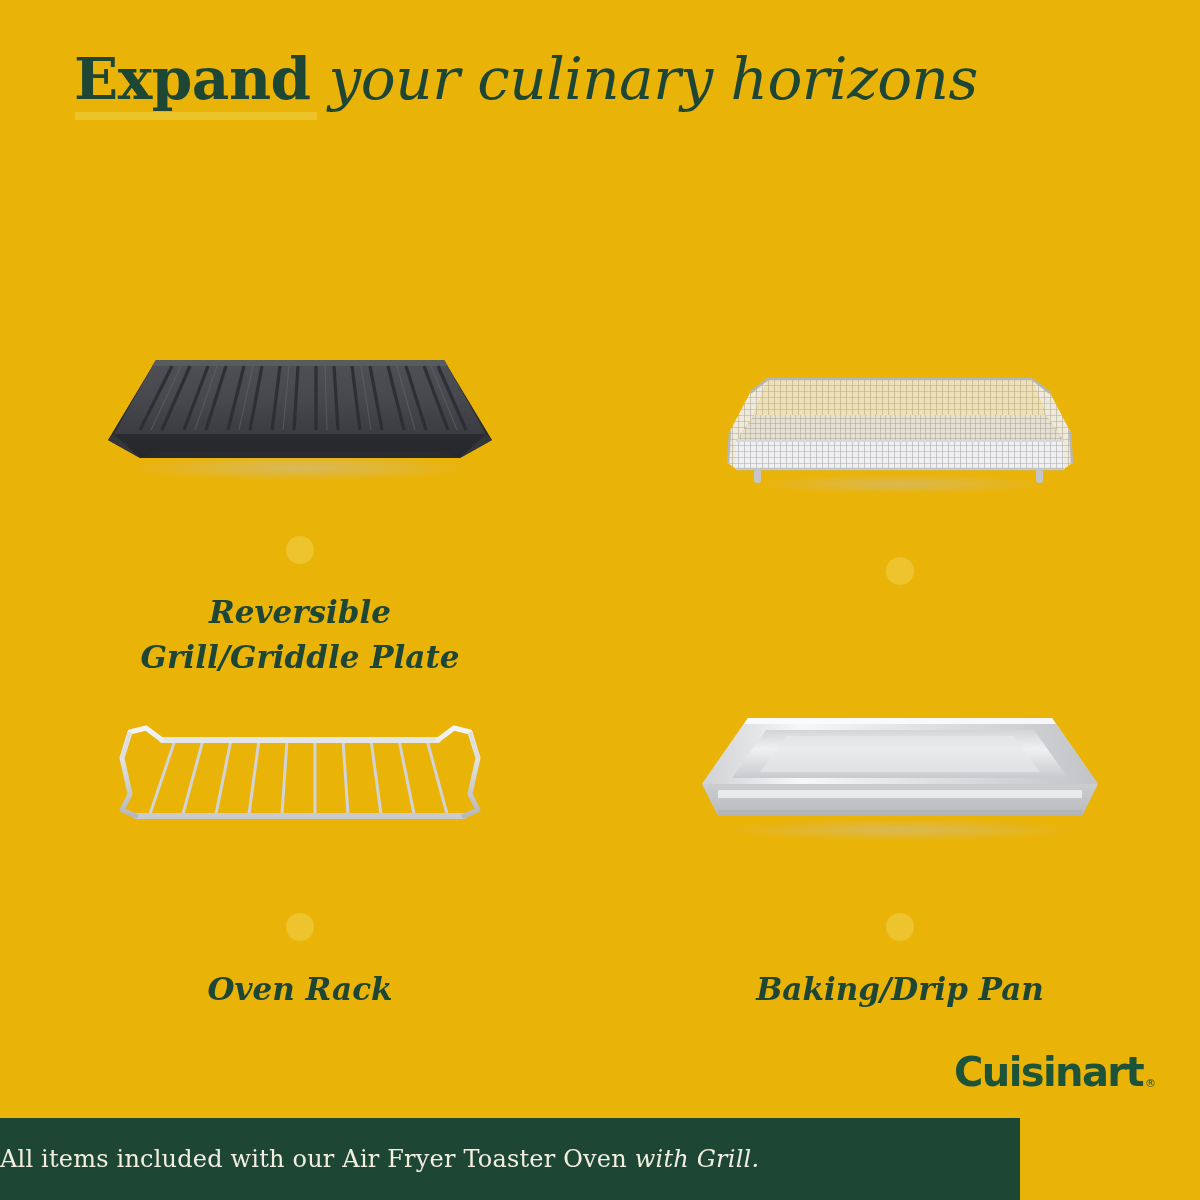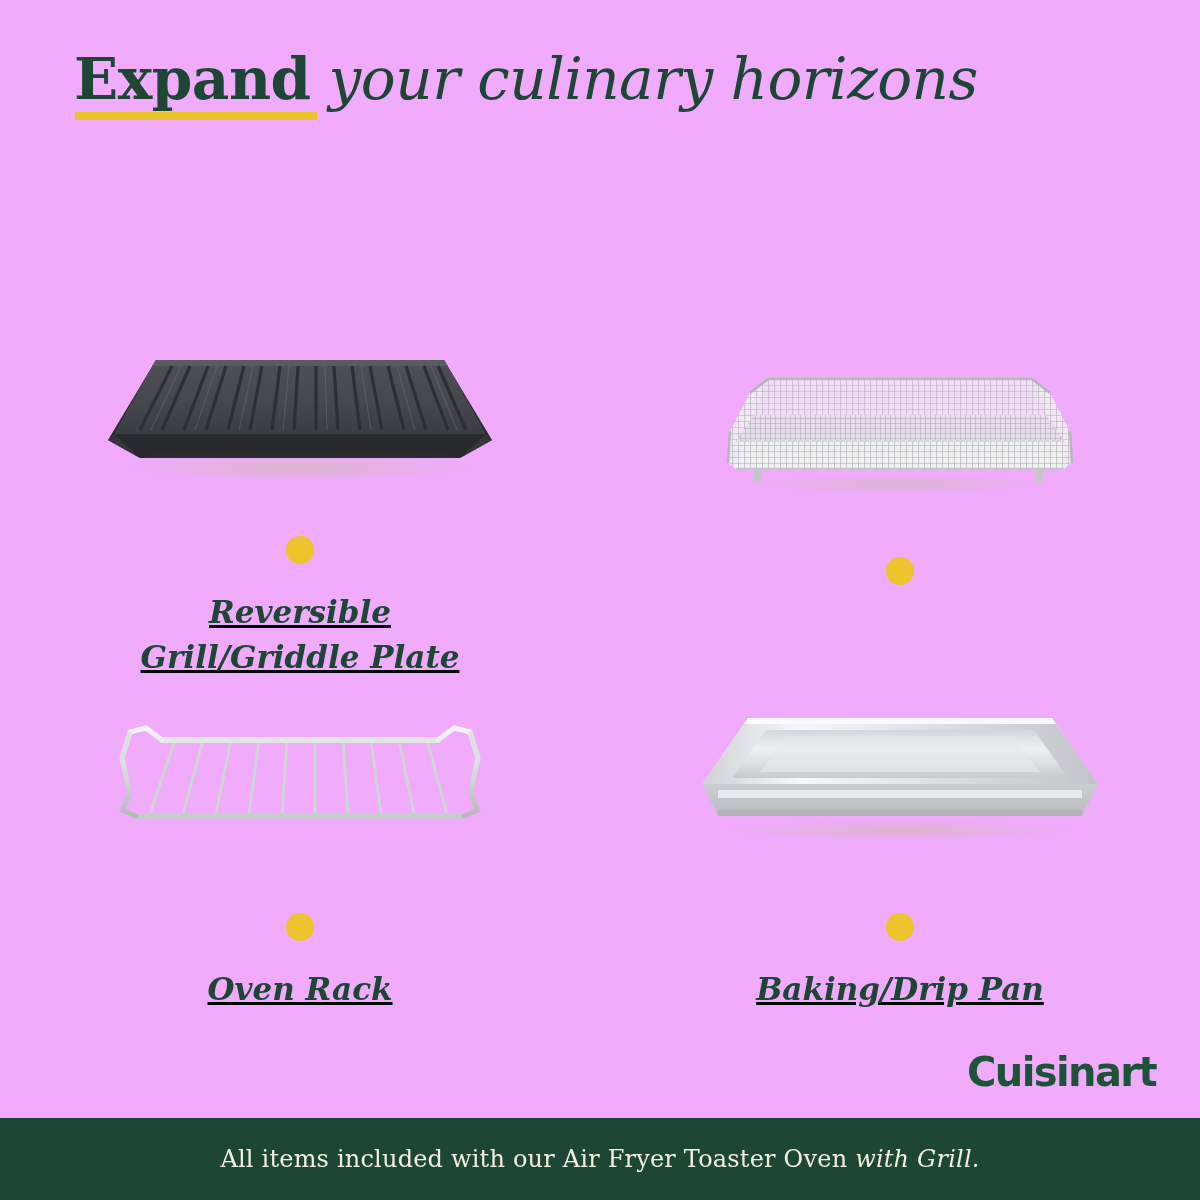--- a/index.html
+++ b/index.html
@@ -10,21 +10,21 @@
     width: 1200px;
     height: 1200px;
     background: #fdf7e4;
     font-family: "Liberation Sans", sans-serif;
     overflow: hidden;
   }
   .page {
     position: relative;
     width: 1200px;
     height: 1200px;
-    background: #f0abfc;
+    background: #eab308;
     box-sizing: border-box;
   }
 
   
   .header {
     position: absolute;
     left: 74px;
     top: 48px;
     width: 1060px;
   }
@@ -70,21 +70,20 @@
 
   
   .items-grid {
     position: absolute;
     left: 0;
     top: 330px;
     width: 1200px;
     display: grid;
     grid-template-columns: 600px 600px;
     grid-template-rows: 350px 350px;
-    text-decoration: underline;
   }
   .item-cell {
     position: relative;
     display: flex;
     flex-direction: column;
     align-items: center;
   }
   .art-stage {
     position: relative;
     width: 430px;
@@ -120,23 +119,22 @@
   .cell-2 .bullet-dot { margin-top: 42px; }
   .cell-3 .bullet-dot { margin-top: 48px; }
   .cell-4 .bullet-dot { margin-top: 48px; }
 
   
   .brand-logo {
     position: absolute;
     right: 44px;
     top: 1052px;
     display: flex;
-    align-items: center;
+    align-items: flex-start;
     color: #1d5338;
-    flex-direction: column;
   }
   .brand-wordmark {
     font-family: "DejaVu Sans", sans-serif;
     font-weight: 700;
     font-size: 40px;
     letter-spacing: -1.6px;
     color: #1d5338;
     line-height: 1;
   }
   .brand-reg {
@@ -146,26 +144,25 @@
     margin-left: 2px;
     margin-top: 26px;
     color: #1d5338;
   }
 
   
   .footer-bar {
     position: absolute;
     left: 0;
     bottom: 0;
-    width: 1200px;
+    width: 1020px;
     height: 82px;
     background: #1d4634;
     display: flex;
     align-items: center;
-    justify-content: center;
   }
   .footer-text {
     font-family: "DejaVu Serif", serif;
     font-size: 24px;
     color: #f3efe0;
     letter-spacing: 0.2px;
     white-space: nowrap;
   }
   .footer-text .fi { font-style: italic; }
 </style>

